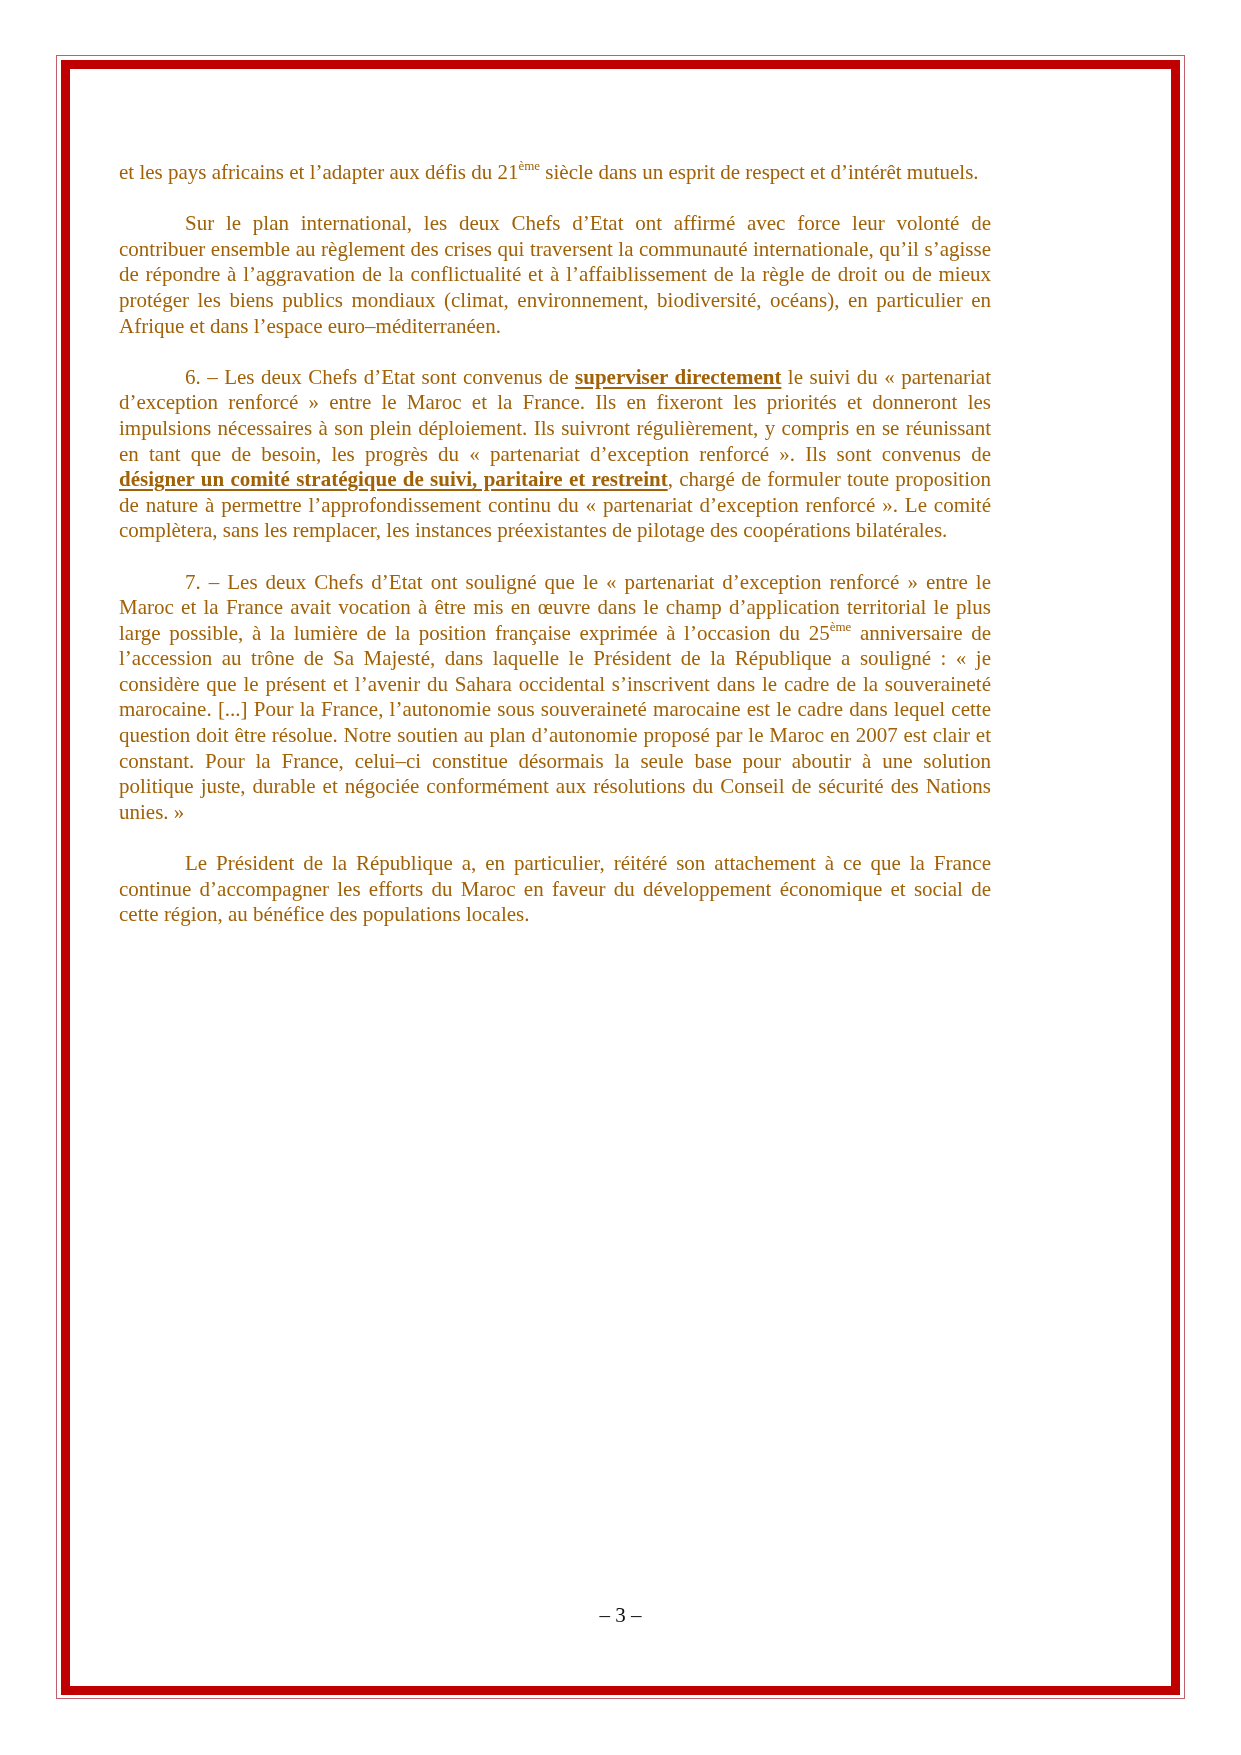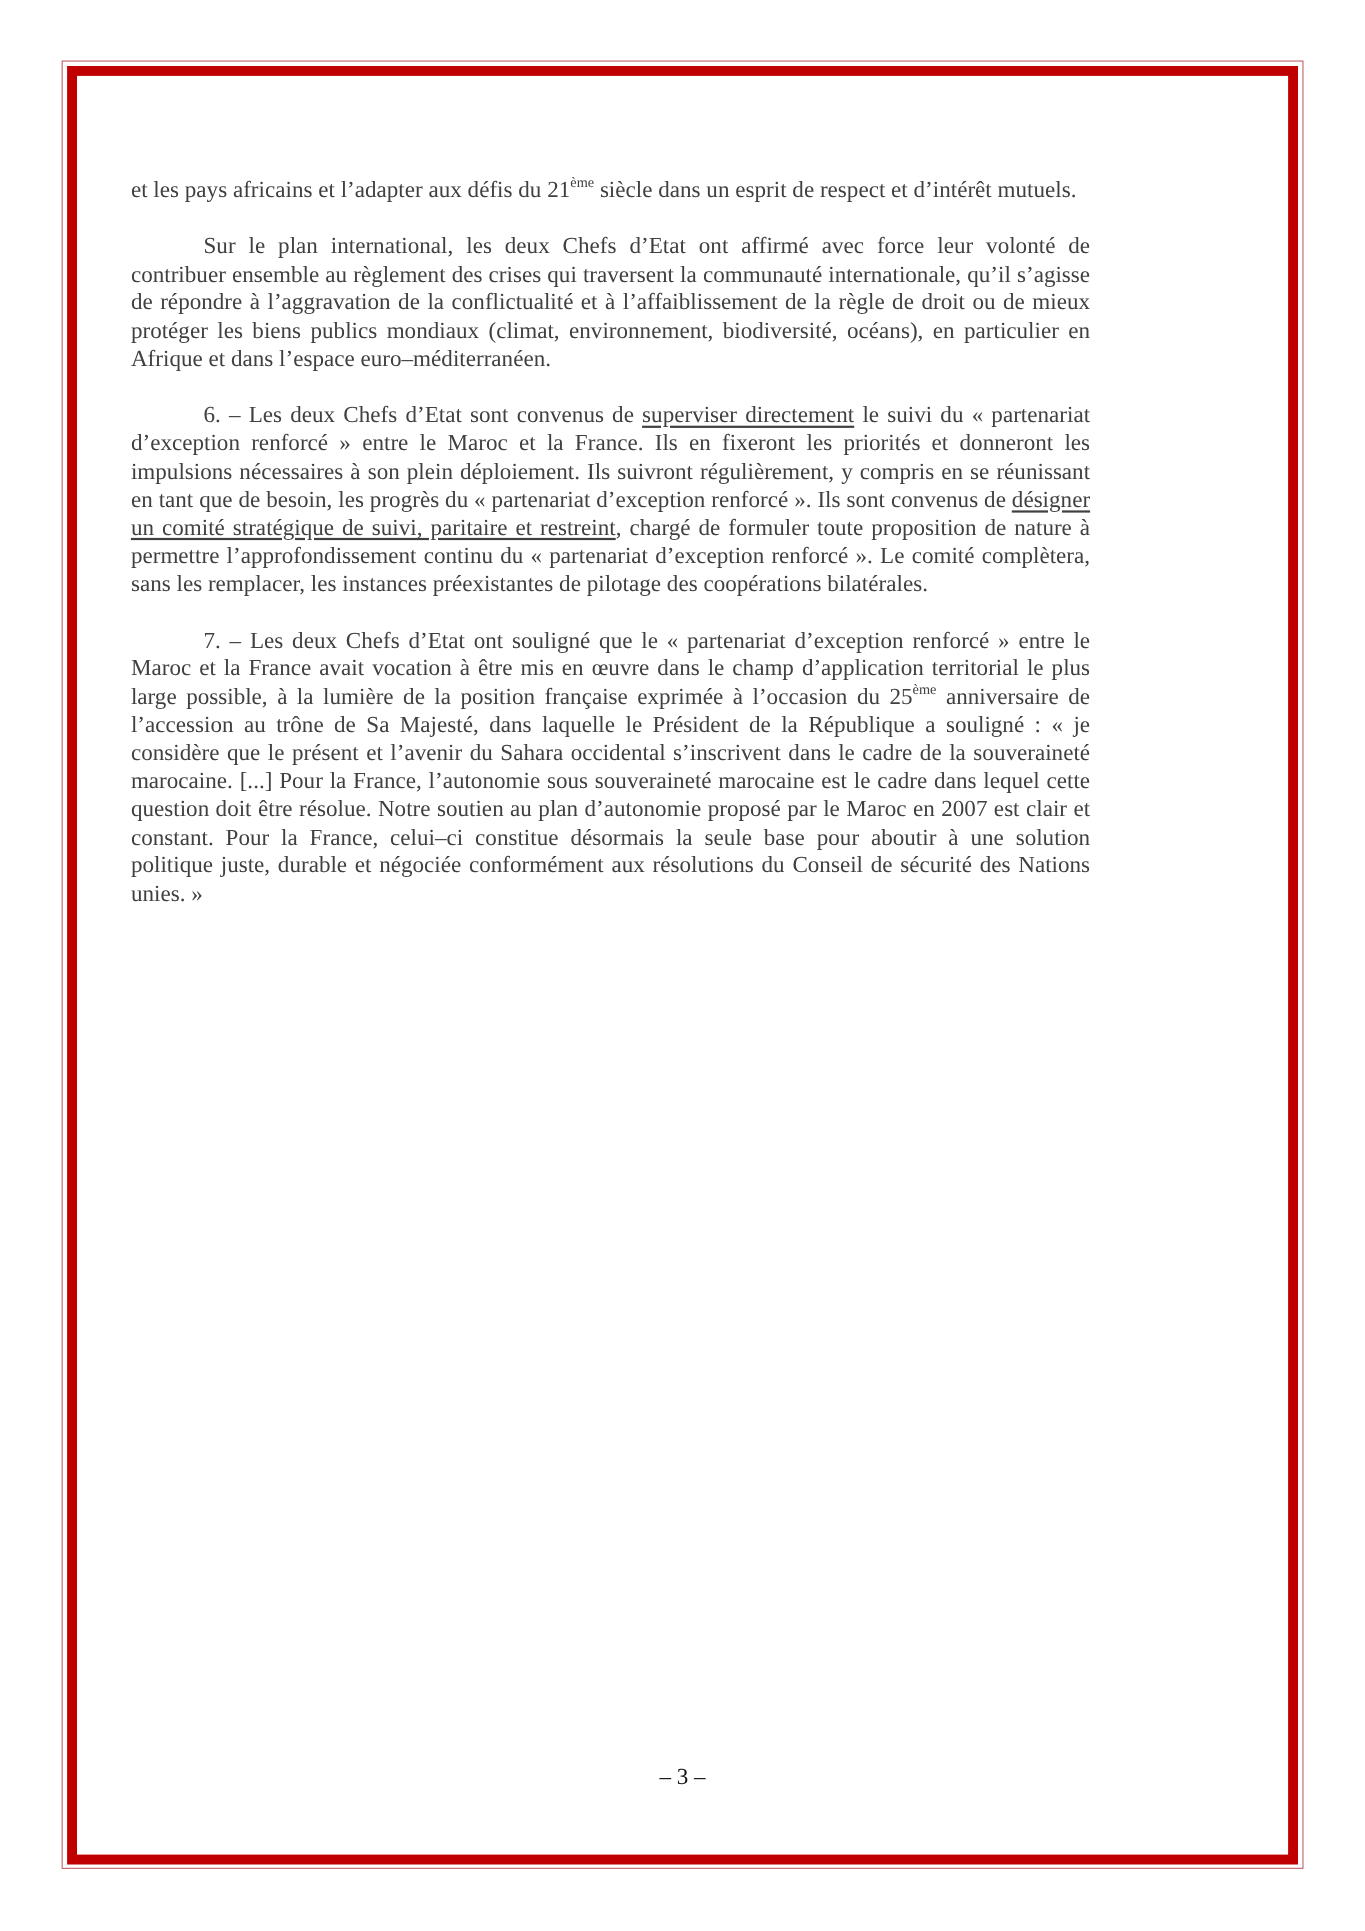--- a/index.html
+++ b/index.html
@@ -8,27 +8,27 @@
     position: absolute; left: 56px; top: 55px; width: 1129px; height: 1644px;
     border: 1px solid #c0606a; box-sizing: border-box;
   }
   .frame-thick {
     position: absolute; left: 61px; top: 60px; width: 1119px; height: 1635px;
     border: 9px solid #c00000; box-sizing: border-box;
   }
   .content {
     position: absolute; left: 119px; top: 160px; width: 872px;
     font-family: "Liberation Serif", "DejaVu Serif", serif;
-    font-size: 21px; line-height: 25.6px; color: #404040;
+    font-size: 21px; line-height: 25.6px; color: #a16207;
     text-align: justify;
   }
   .content p { margin: 0 0 25.6px 0; }
   .content p.indent { text-indent: 66px; }
   .content sup { font-size: 13px; line-height: 0; vertical-align: 9px; }
-  .bu { font-weight: normal; text-decoration: underline; text-decoration-thickness: 2px; text-underline-offset: 3px; }
+  .bu { font-weight: bold; text-decoration: underline; text-decoration-thickness: 2px; text-underline-offset: 3px; }
   .quote { }
   .page-number {
     position: absolute; left: 0; width: 1241px; top: 1603px; text-align: center;
     font-family: "Liberation Serif", "DejaVu Serif", serif; font-size: 21px; color: #111;
   }
 </style>
 </head>
 <body>
 
 <div class="frame-outer"></div>
@@ -36,15 +36,16 @@
 
 <div class="content">
   <p><span>et les pays africains et l’adapter aux défis du 21</span><sup>ème</sup><span> siècle dans un esprit de respect et d’intérêt mutuels.</span></p>
 
   <p class="indent">Sur le plan international, les deux Chefs d’Etat ont affirmé avec force leur volonté de contribuer ensemble au règlement des crises qui traversent la communauté internationale, qu’il s’agisse de répondre à l’aggravation de la conflictualité et à l’affaiblissement de la règle de droit ou de mieux protéger les biens publics mondiaux (climat, environnement, biodiversité, océans), en particulier en Afrique et dans l’espace euro–méditerranéen.</p>
 
   <p class="indent"><span>6. – Les deux Chefs d’Etat sont convenus de </span><span class="bu">superviser directement</span><span> le suivi du « partenariat d’exception renforcé » entre le Maroc et la France. Ils en fixeront les priorités et donneront les impulsions nécessaires à son plein déploiement. Ils suivront régulièrement, y compris en se réunissant en tant que de besoin, les progrès du « partenariat d’exception renforcé ». Ils sont convenus de </span><span class="bu">désigner un comité stratégique de suivi, paritaire et restreint</span><span>, chargé de formuler toute proposition de nature à permettre l’approfondissement continu du « partenariat d’exception renforcé ». Le comité complètera, sans les remplacer, les instances préexistantes de pilotage des coopérations bilatérales.</span></p>
 
   <p class="indent"><span>7. – Les deux Chefs d’Etat ont souligné que le « partenariat d’exception renforcé » entre le Maroc et la France avait vocation à être mis en œuvre dans le champ d’application territorial le plus large possible, à la lumière de la position française exprimée à l’occasion du 25</span><sup>ème</sup><span> anniversaire de l’accession au trône de Sa Majesté, dans laquelle le Président de la République a souligné : « </span><span class="quote">je considère que le présent et l’avenir du Sahara occidental s’inscrivent dans le cadre de la souveraineté marocaine. [...] Pour la France, l’autonomie sous souveraineté marocaine est le cadre dans lequel cette question doit être résolue. Notre soutien au plan d’autonomie proposé par le Maroc en 2007 est clair et constant. Pour la France, celui–ci constitue désormais la seule base pour aboutir à une solution politique juste, durable et négociée conformément aux résolutions du Conseil de sécurité des Nations unies.</span><span> »</span></p>
 
+  <p class="indent">Le Président de la République a, en particulier, réitéré son attachement à ce que la France continue d’accompagner les efforts du Maroc en faveur du développement économique et social de cette région, au bénéfice des populations locales.</p>
 </div>
 
 <div class="page-number">– 3 –</div>
 
 </body></html>

